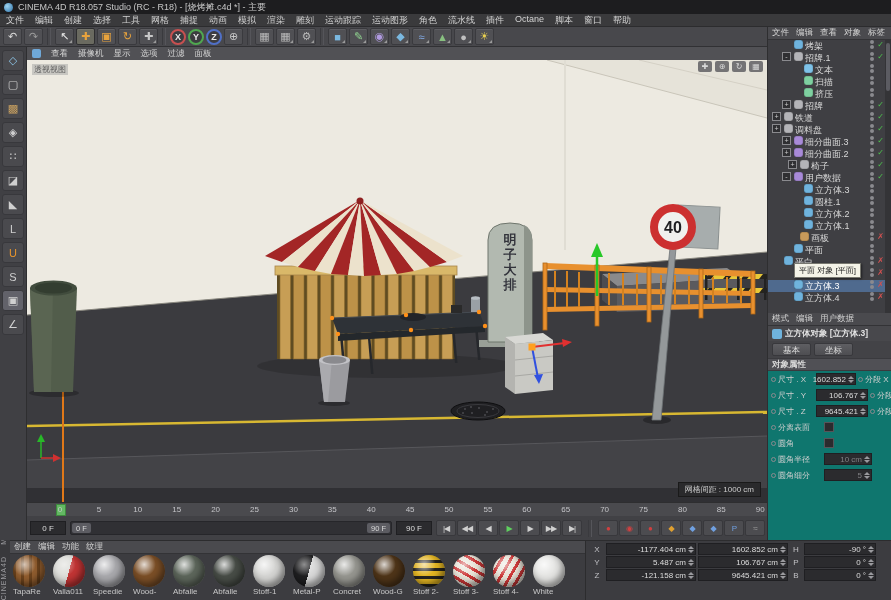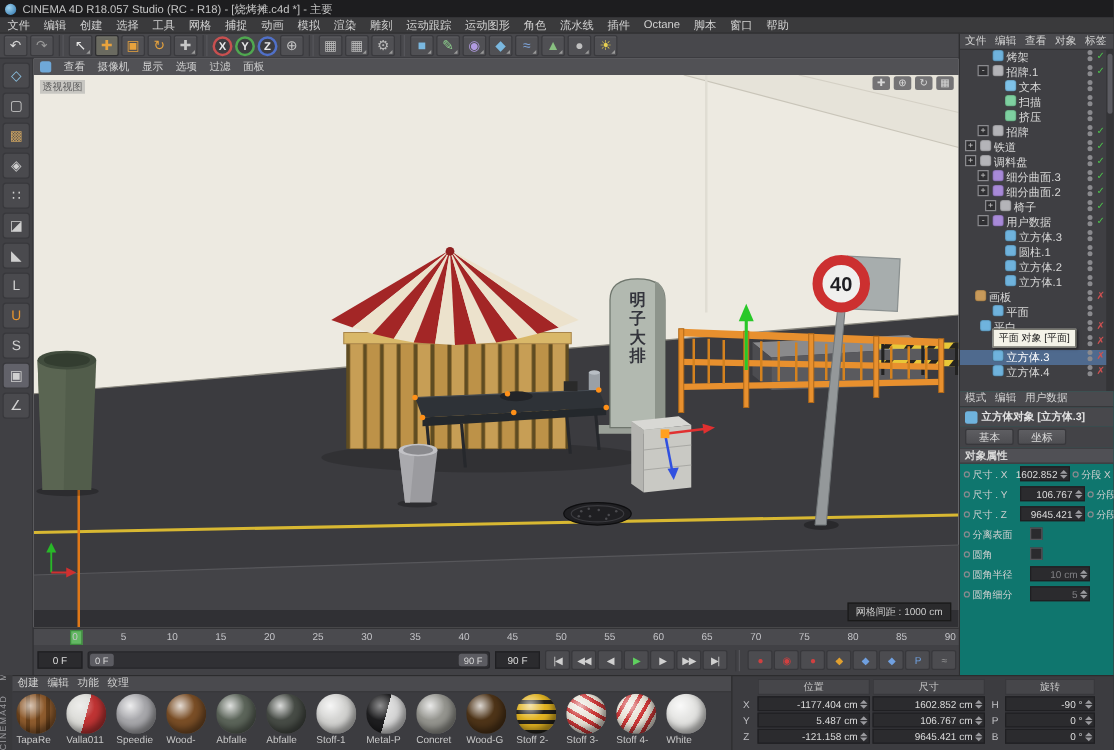--- a/index.html
+++ b/index.html
@@ -626,21 +626,21 @@
         <div class="tree-row" style="padding-left:24px">
    <span class="expander" style="visibility:hidden"></span>
    <span class="obj-icon" style="background:#6fb3dd"></span>
    <span class="obj-label">立方体.1</span>
    <span class="vis-dots">
             <i></i>
             <i></i>
           </span>
    <span class="tag "></span>
   </div>
-        <div class="tree-row" style="padding-left:0">
+        <div class="tree-row" style="padding-left:20px">
    <span class="expander" style="visibility:hidden"></span>
    <span class="obj-icon" style="background:#c89a5a"></span>
    <span class="obj-label">画板</span>
    <span class="vis-dots">
             <i></i>
             <i></i>
           </span>
    <span class="tag cross">✗</span>
   </div>
         <div class="tree-row" style="padding-left:14px">
@@ -895,27 +895,20 @@
      <span class="mat-label">Stoff 4-</span>
         </div>
         <div class="mat-item">
      <span class="mat-sphere" style="background:radial-gradient(circle at 35% 30%, rgba(255,255,255,.8), rgba(255,255,255,0) 38%), #e4e4e2"></span>
      <span class="mat-label">White</span>
         </div>
       </div>
   </div>
 
   <div id="coords">
-    <div id="coord-head">
-        <span></span>
-        <span class="coord-h">位置</span>
-        <span class="coord-h">尺寸</span>
-        <span></span>
-        <span class="coord-h">旋转</span>
-      </div>
     <div id="coord-rows">
         <div class="coord-row">
    <span class="axis-l">X</span>
    <span class="fld">-1177.404 cm<span class="stp">
               <b class="up"></b>
               <b class="dn"></b>
             </span></span>
    <span class="fld">1602.852 cm<span class="stp">
               <b class="up"></b>
               <b class="dn"></b>

